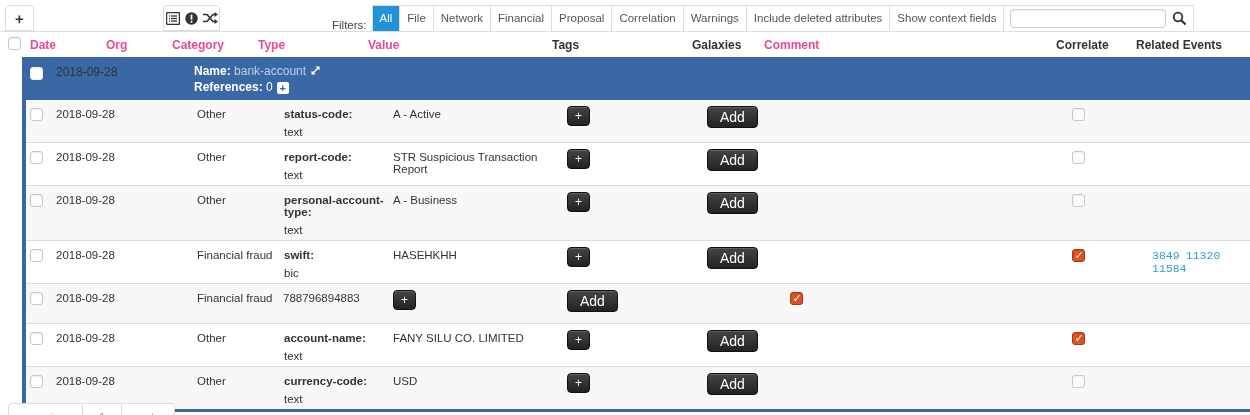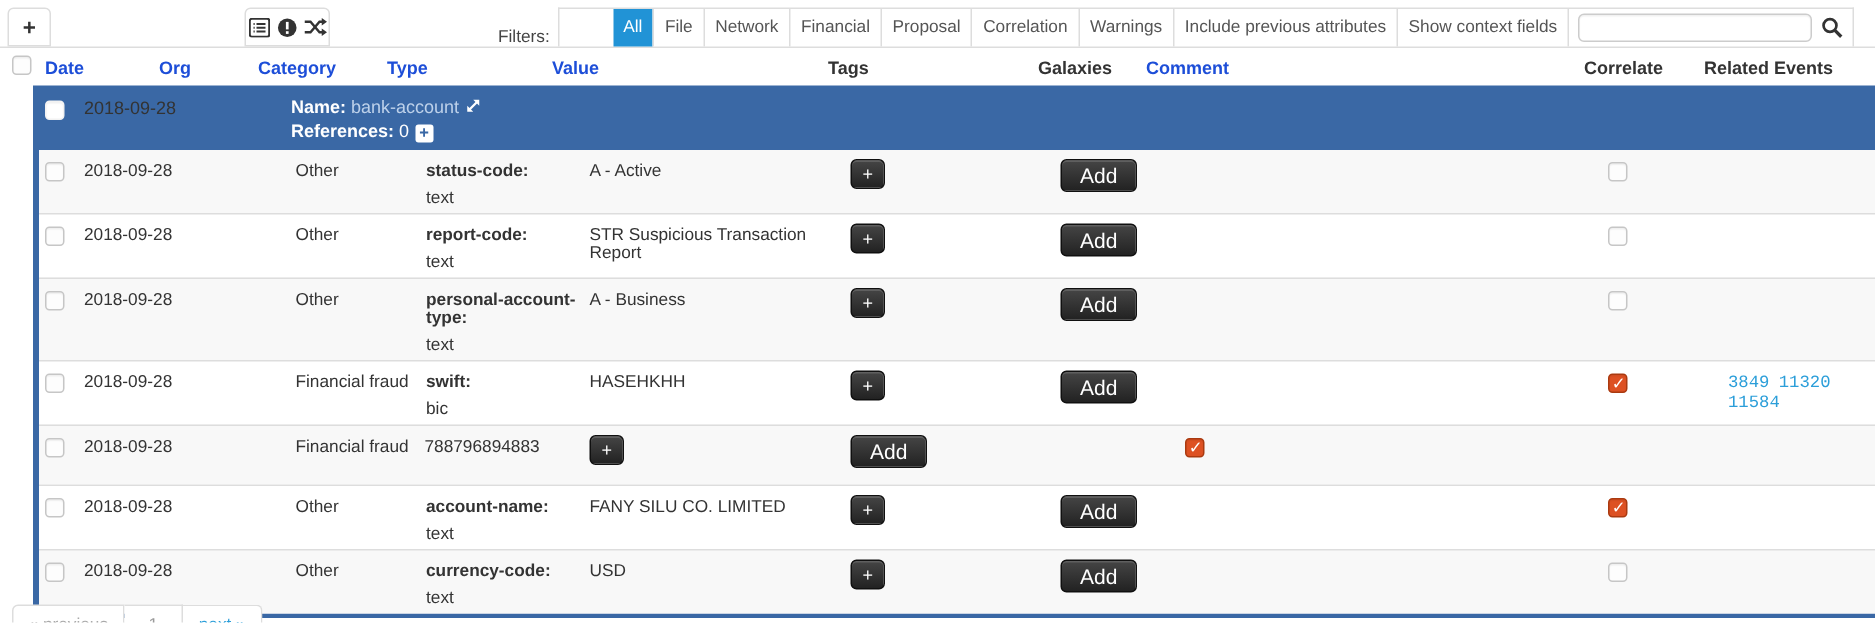--- a/index.html
+++ b/index.html
@@ -18,35 +18,35 @@
   .icon-tab svg { display: block; cursor: pointer; }
 
   .filters-wrap { position: absolute; left: 332px; top: 5px; height: 26px; display: flex; align-items: flex-end; }
   .filters-label { font-size: 11.5px; color: #444; margin-right: 5px; }
   .filter-tabs { display: flex; height: 26px; border: 1px solid #ddd; border-bottom: none; align-items: stretch; }
   .ftab {
     font-size: 11.5px; color: #555; padding: 6px 7px 0 7px; border-left: 1px solid #ddd;
     white-space: nowrap; cursor: pointer;
   }
   .ftab:first-child { border-left: none; }
-  .ftab.active { background: #2193d6; color: #fff; margin-left: 36px; }
+  .ftab.active { background: #2193d6; color: #fff; }
   .search-cell { display: flex; align-items: center; border-left: 1px solid #ddd; padding: 0 6px; gap: 6px; }
   .search-cell input {
     width: 156px; height: 19px; border: 1px solid #ccc; border-radius: 4px;
     font-size: 11px; padding: 0 5px; outline: none;
     box-shadow: inset 0 1px 1px rgba(0,0,0,0.06);
   }
 
   
   .hgrid, .rgrid { display: grid; align-items: start; }
   .hgrid { grid-template-columns: 30px 76px 66px 86px 110px 174px 140px 82px 282px 80px 1fr; }
   .rgrid { grid-template-columns: 26px 76px 66px 86px 110px 174px 140px 82px 282px 80px 1fr; }
 
   .thead { height: 25px; align-items: center; font-size: 12px; font-weight: bold; }
-  .thead .hlink { color: #1d4ed8; cursor: pointer; }
+  .thead .hlink { color: #ec4899; cursor: pointer; }
   .thead .hplain { color: #333; margin-left: 10px; }
   .thead .c-cb { padding-left: 8px; }
 
   .object-block { border-left: 4px solid #3a68a5; border-bottom: 3px solid #3a68a5; margin-left: 22px; }
 
   
   .obj-row { background: #3a68a5; color: #fff; min-height: 43px; font-size: 12px; padding: 6px 0 5px 0; }
   .obj-row .c-cb { padding: 4px 0 0 4px; }
   .obj-row .c-date { padding-top: 2px; }
   .obj-name-cell { grid-column: 4 / 12; line-height: 16px; }
@@ -137,21 +137,21 @@
   <div class="filters-wrap">
     <span class="filters-label">Filters:</span>
     <div class="filter-tabs">
       <div class="ftab active">All</div>
       <div class="ftab">File</div>
       <div class="ftab">Network</div>
       <div class="ftab">Financial</div>
       <div class="ftab">Proposal</div>
       <div class="ftab">Correlation</div>
       <div class="ftab">Warnings</div>
-      <div class="ftab">Include previous attributes</div>
+      <div class="ftab">Include deleted attributes</div>
       <div class="ftab">Show context fields</div>
       <div class="search-cell">
         <input type="text" value="" style="">
         <svg width="15" height="15" viewBox="0 0 15 15">
           <circle cx="6" cy="6" r="4.3" fill="none" stroke="#333" stroke-width="1.8"></circle>
           <line x1="9.3" y1="9.3" x2="13.5" y2="13.5" stroke="#333" stroke-width="2.2"></line>
         </svg>
       </div>
     </div>
   </div>

